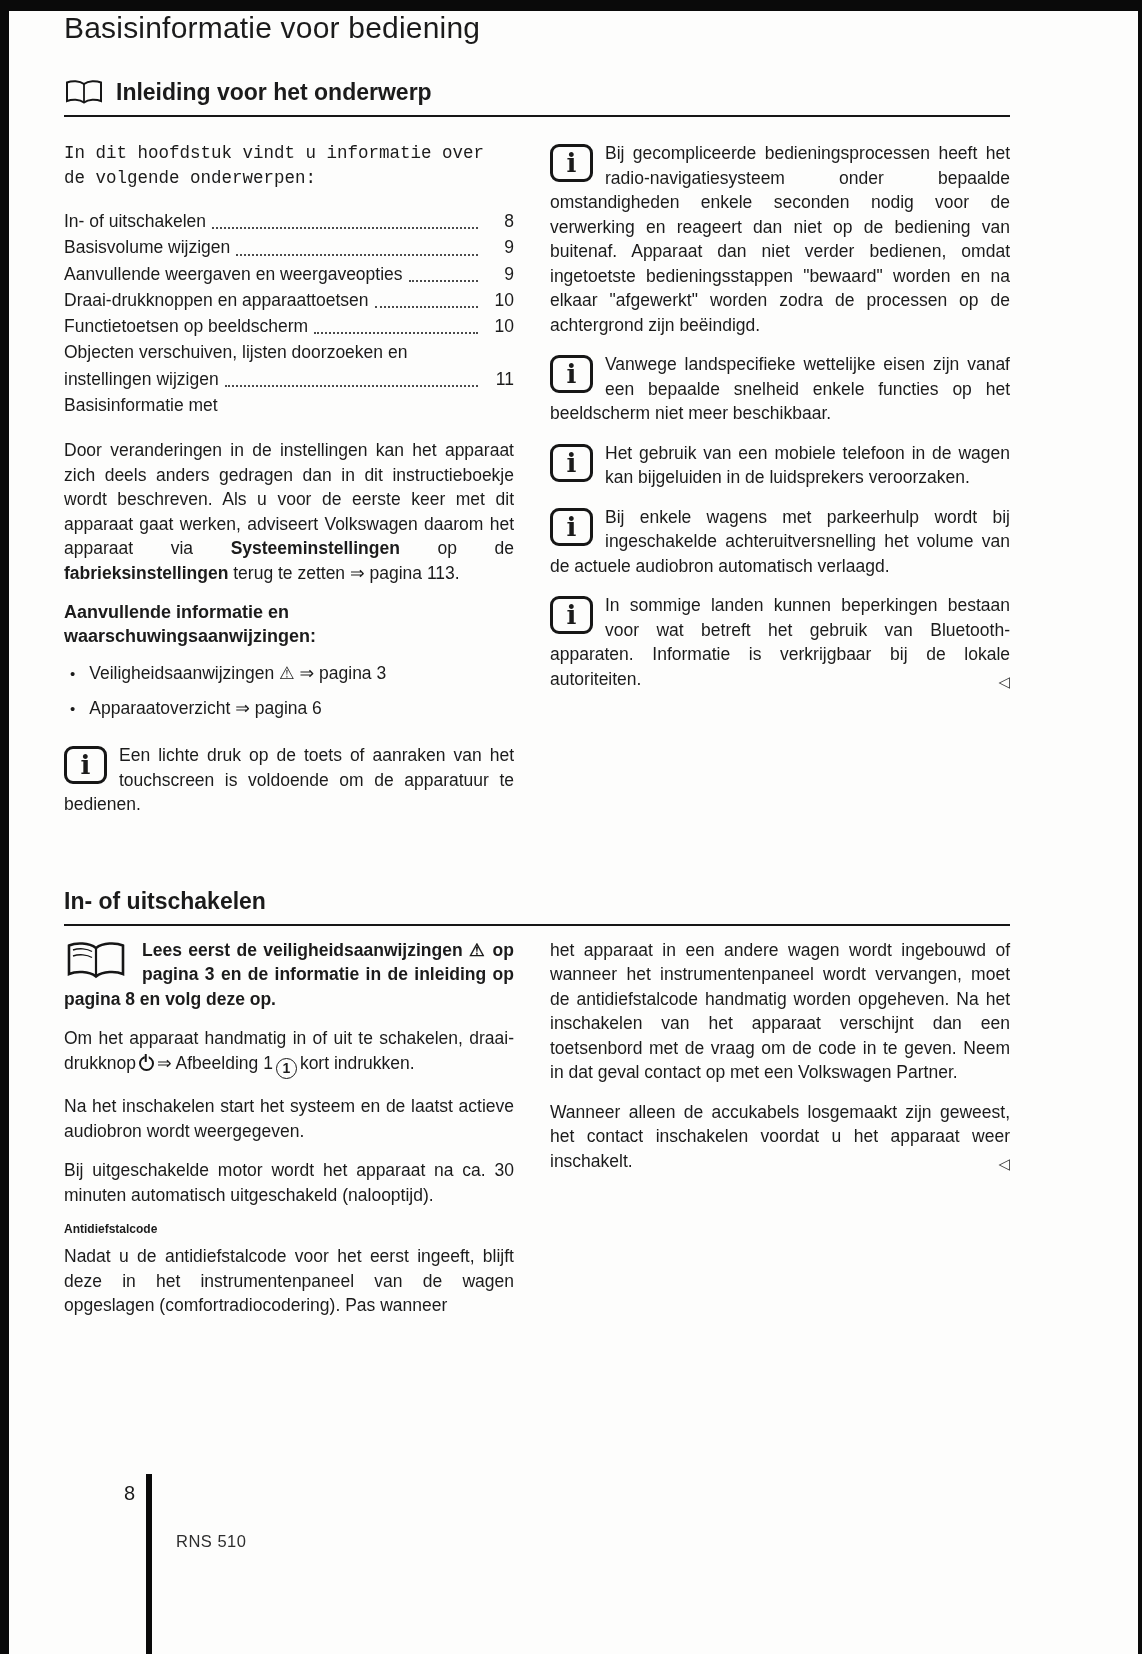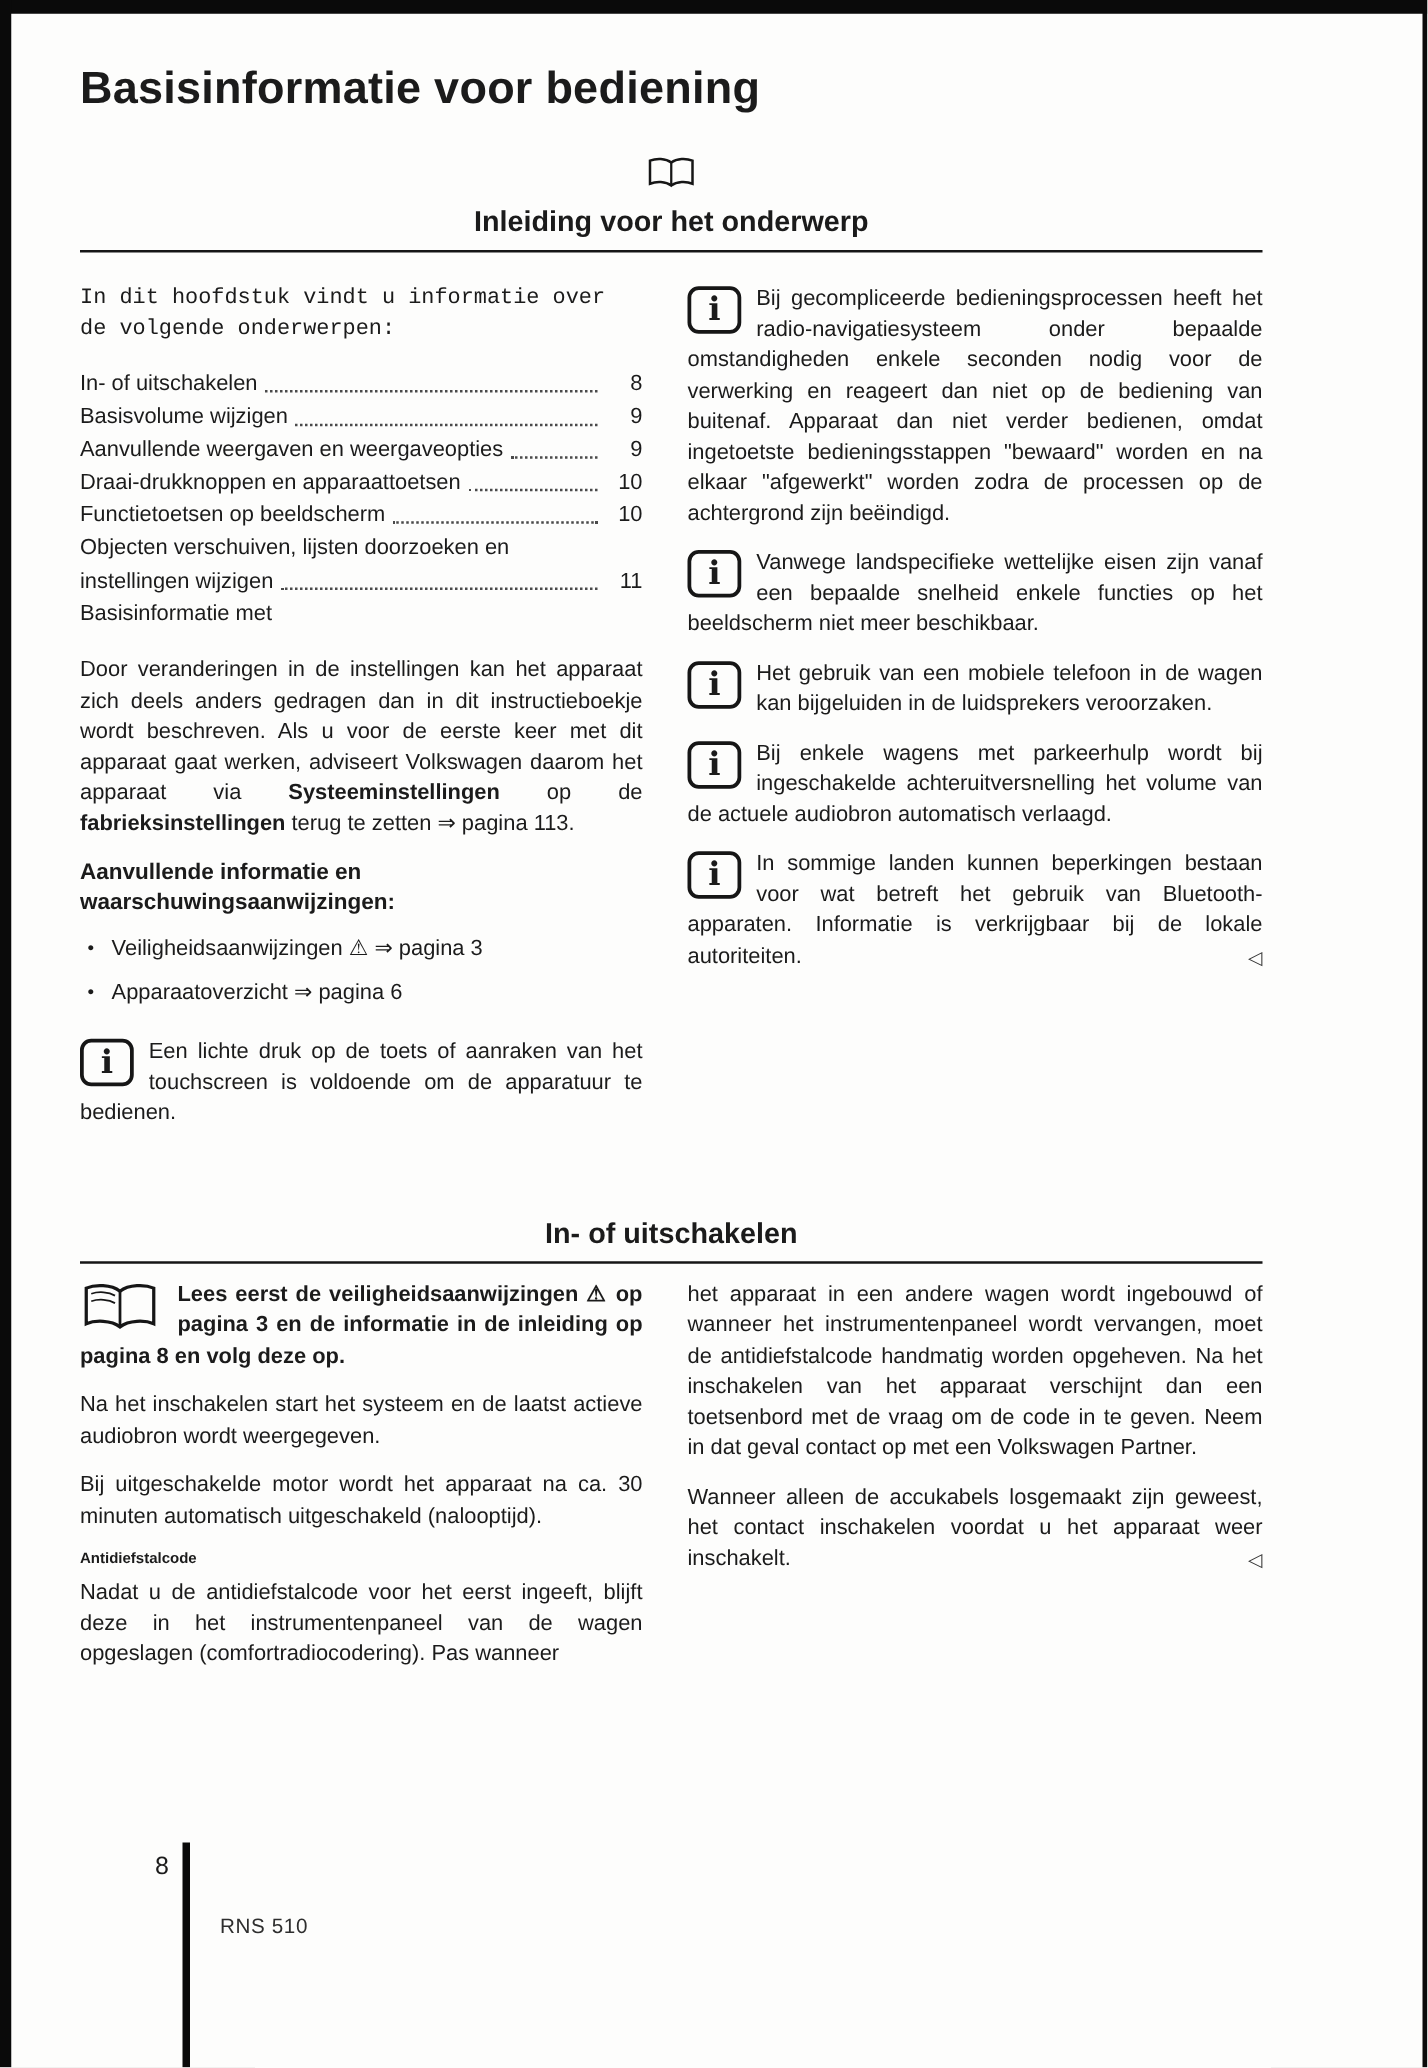--- a/index.html
+++ b/index.html
@@ -13,29 +13,28 @@
     color:#1b1b1b;
     overflow:hidden;
   }
   .frame-top { position:absolute; top:0; left:0; width:100%; height:11px; background:#0a0a0a; }
   .frame-left { position:absolute; top:0; left:0; width:9px; height:100%; background:#0a0a0a; }
   .frame-right { position:absolute; top:0; right:0; width:4px; height:100%; background:#0a0a0a; }
 
   .content { position:absolute; left:64px; top:11px; width:946px; }
 
   .doc-title {
-    margin-top:38px;
-    font-size:36px; font-weight:bold; letter-spacing:0.2px;
+    font-size:30px; font-weight:normal; letter-spacing:0.2px;
   }
 
   .section-heading {
     display:flex; align-items:center; gap:12px;
     margin-top:34px; padding-bottom:9px;
     border-bottom:2.5px solid #161616;
-    font-size:23px; font-weight:bold;flex-direction:column;
+    font-size:23px; font-weight:bold;
   }
   .section-heading.no-icon { gap:0; }
 
   .book-icon-small { flex:0 0 auto; display:block; }
 
   .cols { display:flex; gap:36px; margin-top:24px; }
   .col-left { flex:0 0 450px; width:450px; }
   .col-right { flex:1; }
 
   p.body, .note { font-size:17.5px; line-height:1.4; text-align:justify; margin-bottom:15px; }
@@ -235,20 +234,21 @@
 
         <div class="note lead">
           <svg class="book-icon-big" width="64" height="42" viewBox="0 0 64 42">
             <path d="M32 8 C25 2.5 12 2.5 5 5.5 L5 34 C12 31 25 31 32 36.5 C39 31 52 31 59 34 L59 5.5 C52 2.5 39 2.5 32 8 Z" fill="none" stroke="#161616" stroke-width="2.6"></path>
             <line x1="32" y1="8" x2="32" y2="36.5" stroke="#161616" stroke-width="2.2"></line>
             <path d="M9 10 C15 8 23 8.5 28 11.5 M9 16 C15 14 23 14.5 28 17.5" fill="none" stroke="#161616" stroke-width="1.4"></path>
           </svg>
           <span>Lees eerst de veiligheidsaanwijzingen ⚠ op pagina 3 en de informatie in de inleiding op pagina 8 en volg deze op.</span>
         </div>
 
+        <p class="body"><span>Om het apparaat handmatig in of uit te schakelen, draai-drukknop</span><span class="knob"></span><span>⇒ Afbeelding 1</span><span class="circled">1</span><span>kort indrukken.</span></p>
 
         <p class="body">Na het inschakelen start het systeem en de laatst actieve audiobron wordt weergegeven.</p>
         <p class="body">Bij uitgeschakelde motor wordt het apparaat na ca. 30 minuten automatisch uitgeschakeld (nalooptijd).</p>
 
         <div class="subheading2">Antidiefstalcode</div>
 
         <p class="body">Nadat u de antidiefstalcode voor het eerst ingeeft, blijft deze in het instrumentenpaneel van de wagen opgeslagen (comfortradiocodering). Pas wanneer</p>
       </div>
 
       <div class="col-right">

